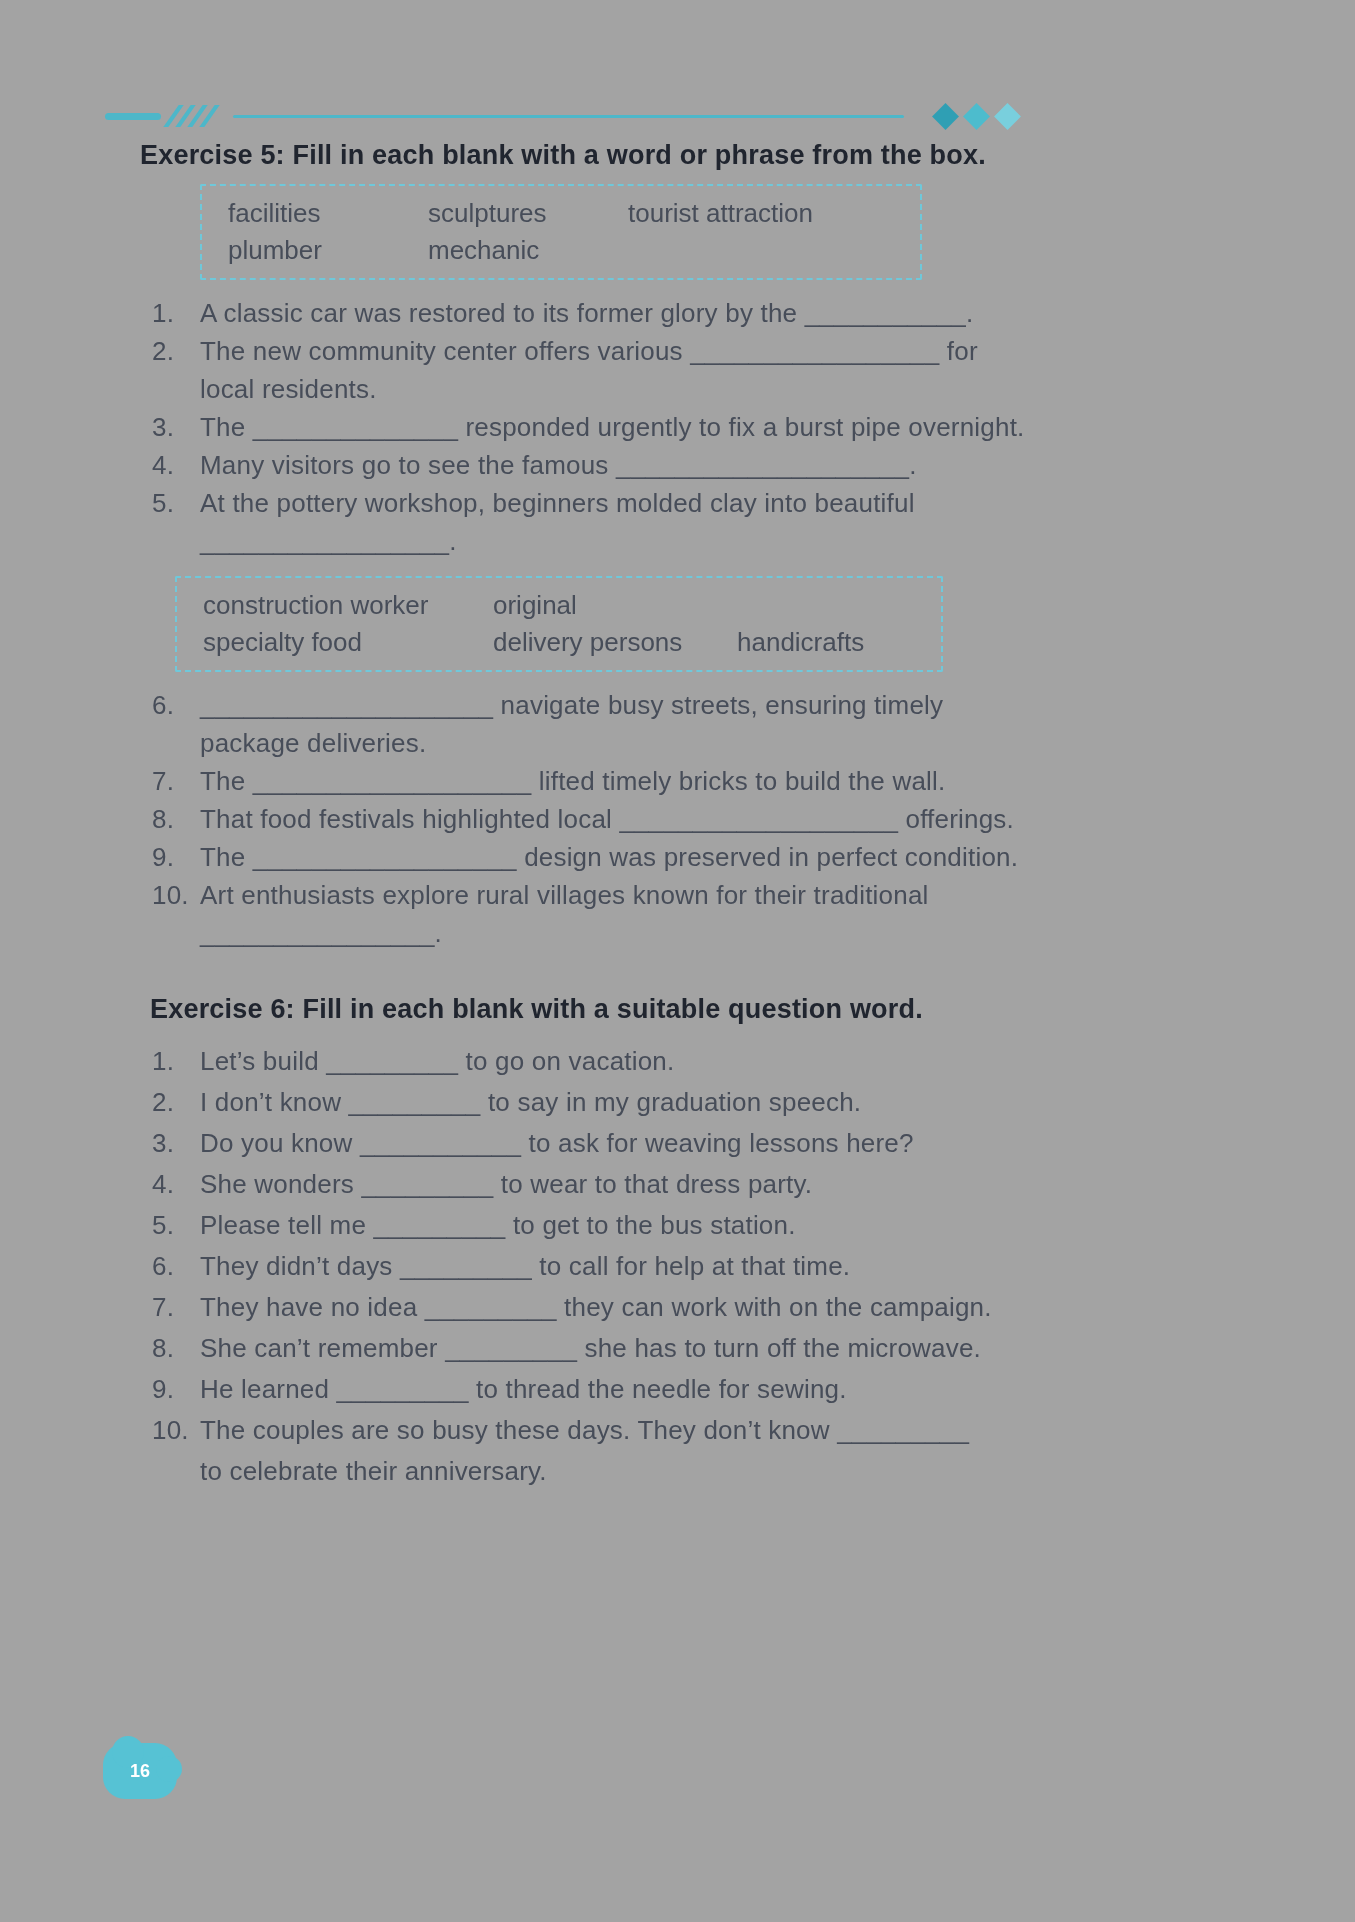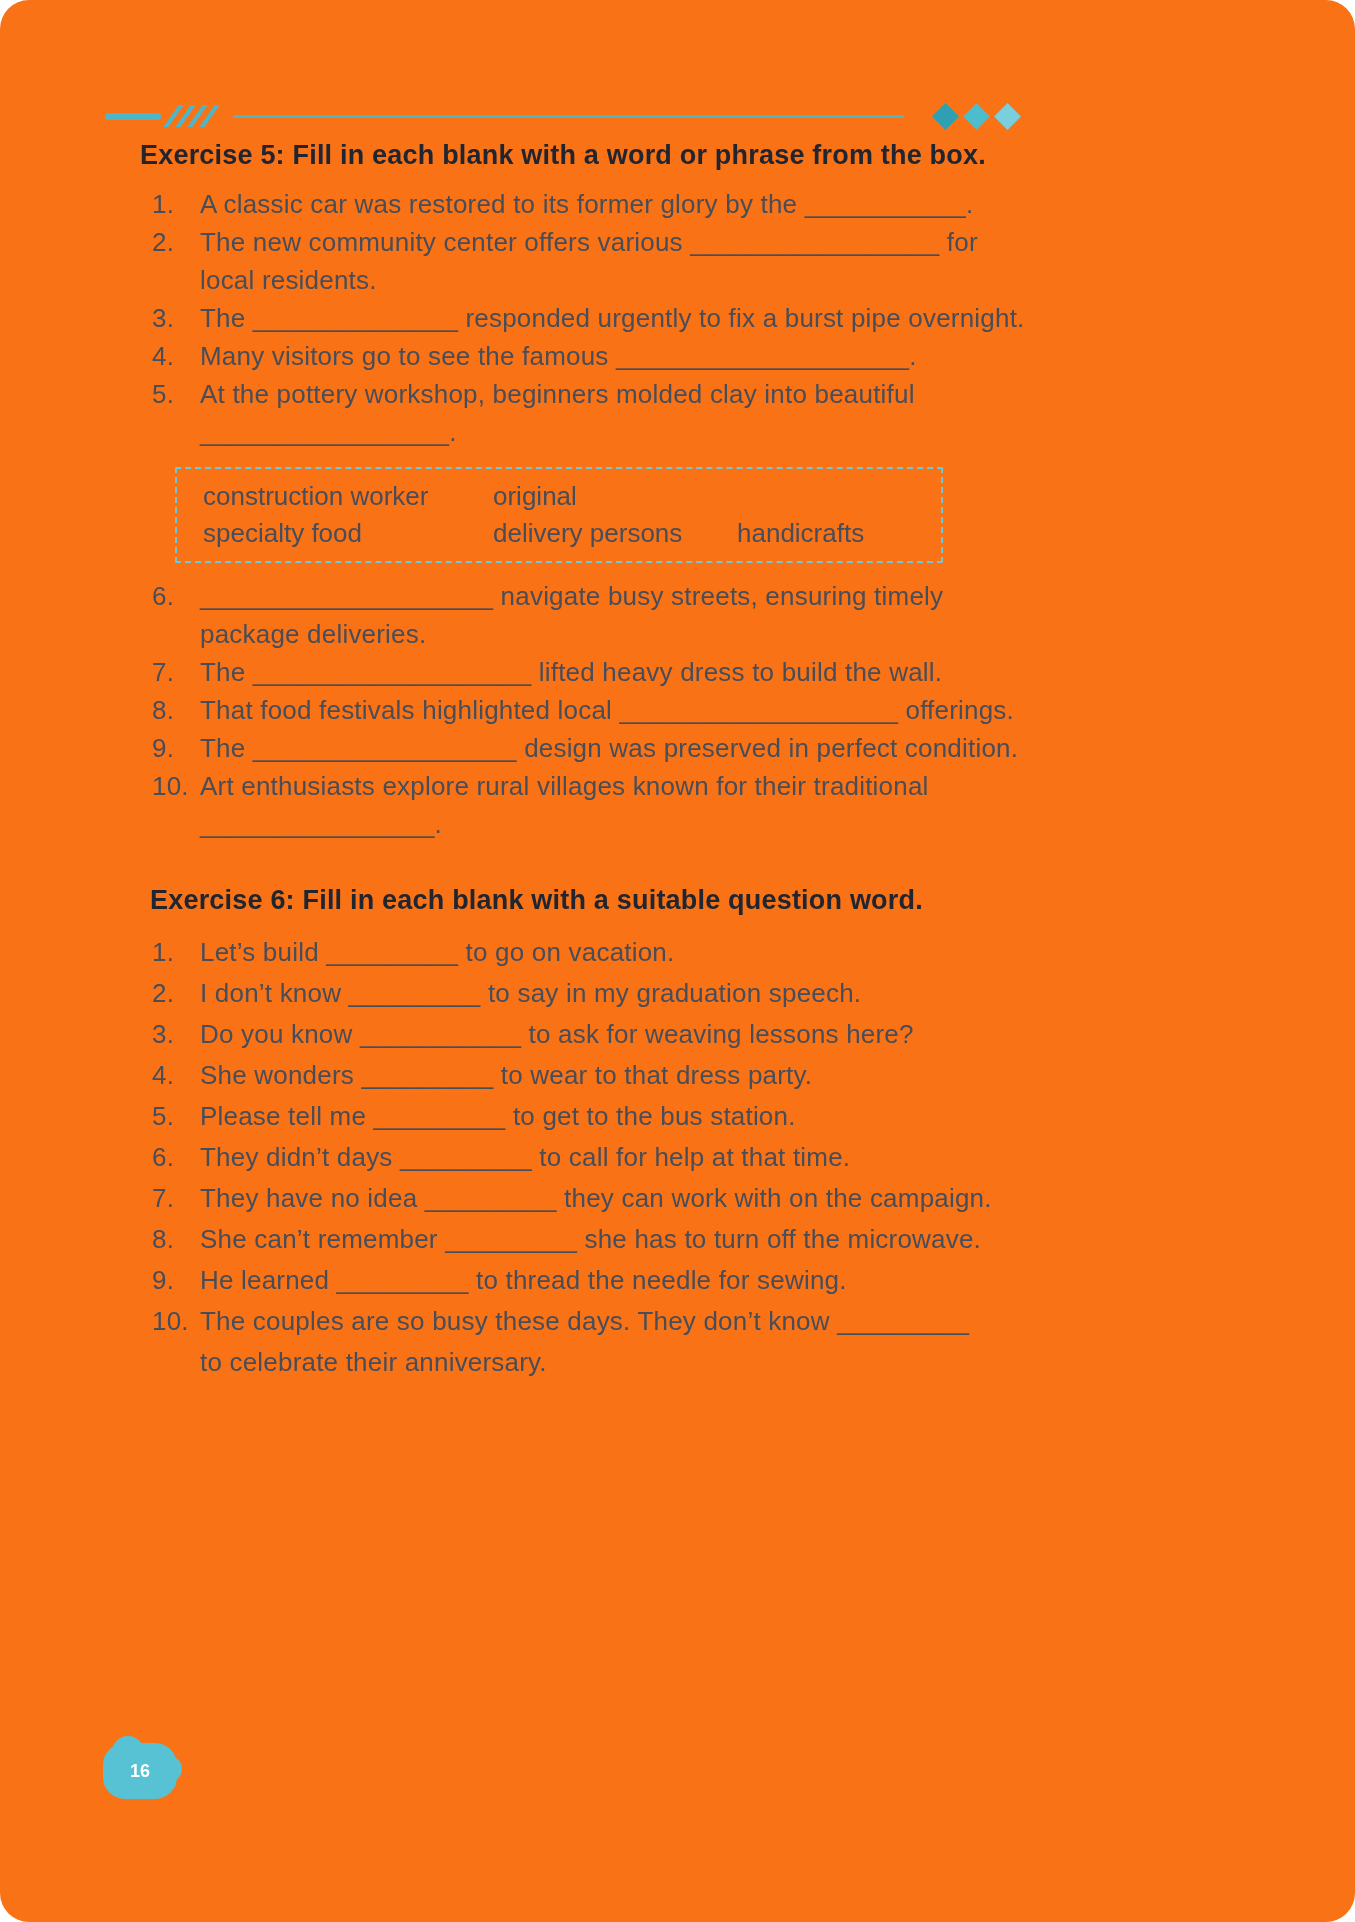--- a/index.html
+++ b/index.html
@@ -9,25 +9,24 @@
     --diamond3:#79cfdd;
     --box-border:#6fc8da;
     --heading:#20252f;
     --body:#474d59;
     --badge:#56c2d4;
   }
   html,body{margin:0;padding:0;background:#ffffff;}
   .page{
     position:relative;
     width:1355px;height:1922px;
-    background:#f97316;
+    background:#a3a3a3;
     font-family:"Liberation Sans",sans-serif;
     color:var(--body);
     overflow:hidden;
-    border-radius:29px;
   }
   
   .decor{
     position:absolute;left:105px;top:102px;width:912px;height:28px;
     display:flex;align-items:center;
   }
   .dash{width:56px;height:7px;border-radius:4px;background:var(--accent);margin-right:10px;}
   .slashes{display:flex;align-items:center;margin-right:14px;}
   .sl{display:inline-block;width:5px;height:22px;background:var(--accent);transform:skewX(-35deg);margin-right:7px;}
   .hline{flex:1;height:3px;border-radius:2px;background:var(--accent);}
@@ -85,20 +84,32 @@
       <span class="dm d1"></span>
       <span class="dm d2"></span>
       <span class="dm d3"></span>
     </span>
   </div>
 
   <div class="content">
 
     <h2 class="ex-title">Exercise 5: Fill in each blank with a word or phrase from the box.</h2>
 
+    <div class="wordbox box1">
+      <div class="wb-row">
+        <span>facilities</span>
+        <span>sculptures</span>
+        <span>tourist attraction</span>
+      </div>
+      <div class="wb-row">
+        <span>plumber</span>
+        <span>mechanic</span>
+        <span></span>
+      </div>
+    </div>
 
     <div class="list">
       <div class="item">
         <span class="num">1.</span>
         <span class="txt">A classic car was restored to its former glory by the ___________.</span>
       </div>
       <div class="item">
         <span class="num">2.</span>
         <span class="txt">The new community center offers various _________________ for
 local residents.</span>
@@ -132,21 +143,21 @@
     </div>
 
     <div class="list">
       <div class="item">
         <span class="num">6.</span>
         <span class="txt">____________________ navigate busy streets, ensuring timely
 package deliveries.</span>
       </div>
       <div class="item">
         <span class="num">7.</span>
-        <span class="txt">The ___________________ lifted heavy dress to build the wall.</span>
+        <span class="txt">The ___________________ lifted timely bricks to build the wall.</span>
       </div>
       <div class="item">
         <span class="num">8.</span>
         <span class="txt">That food festivals highlighted local ___________________ offerings.</span>
       </div>
       <div class="item">
         <span class="num">9.</span>
         <span class="txt">The __________________ design was preserved in perfect condition.</span>
       </div>
       <div class="item">

